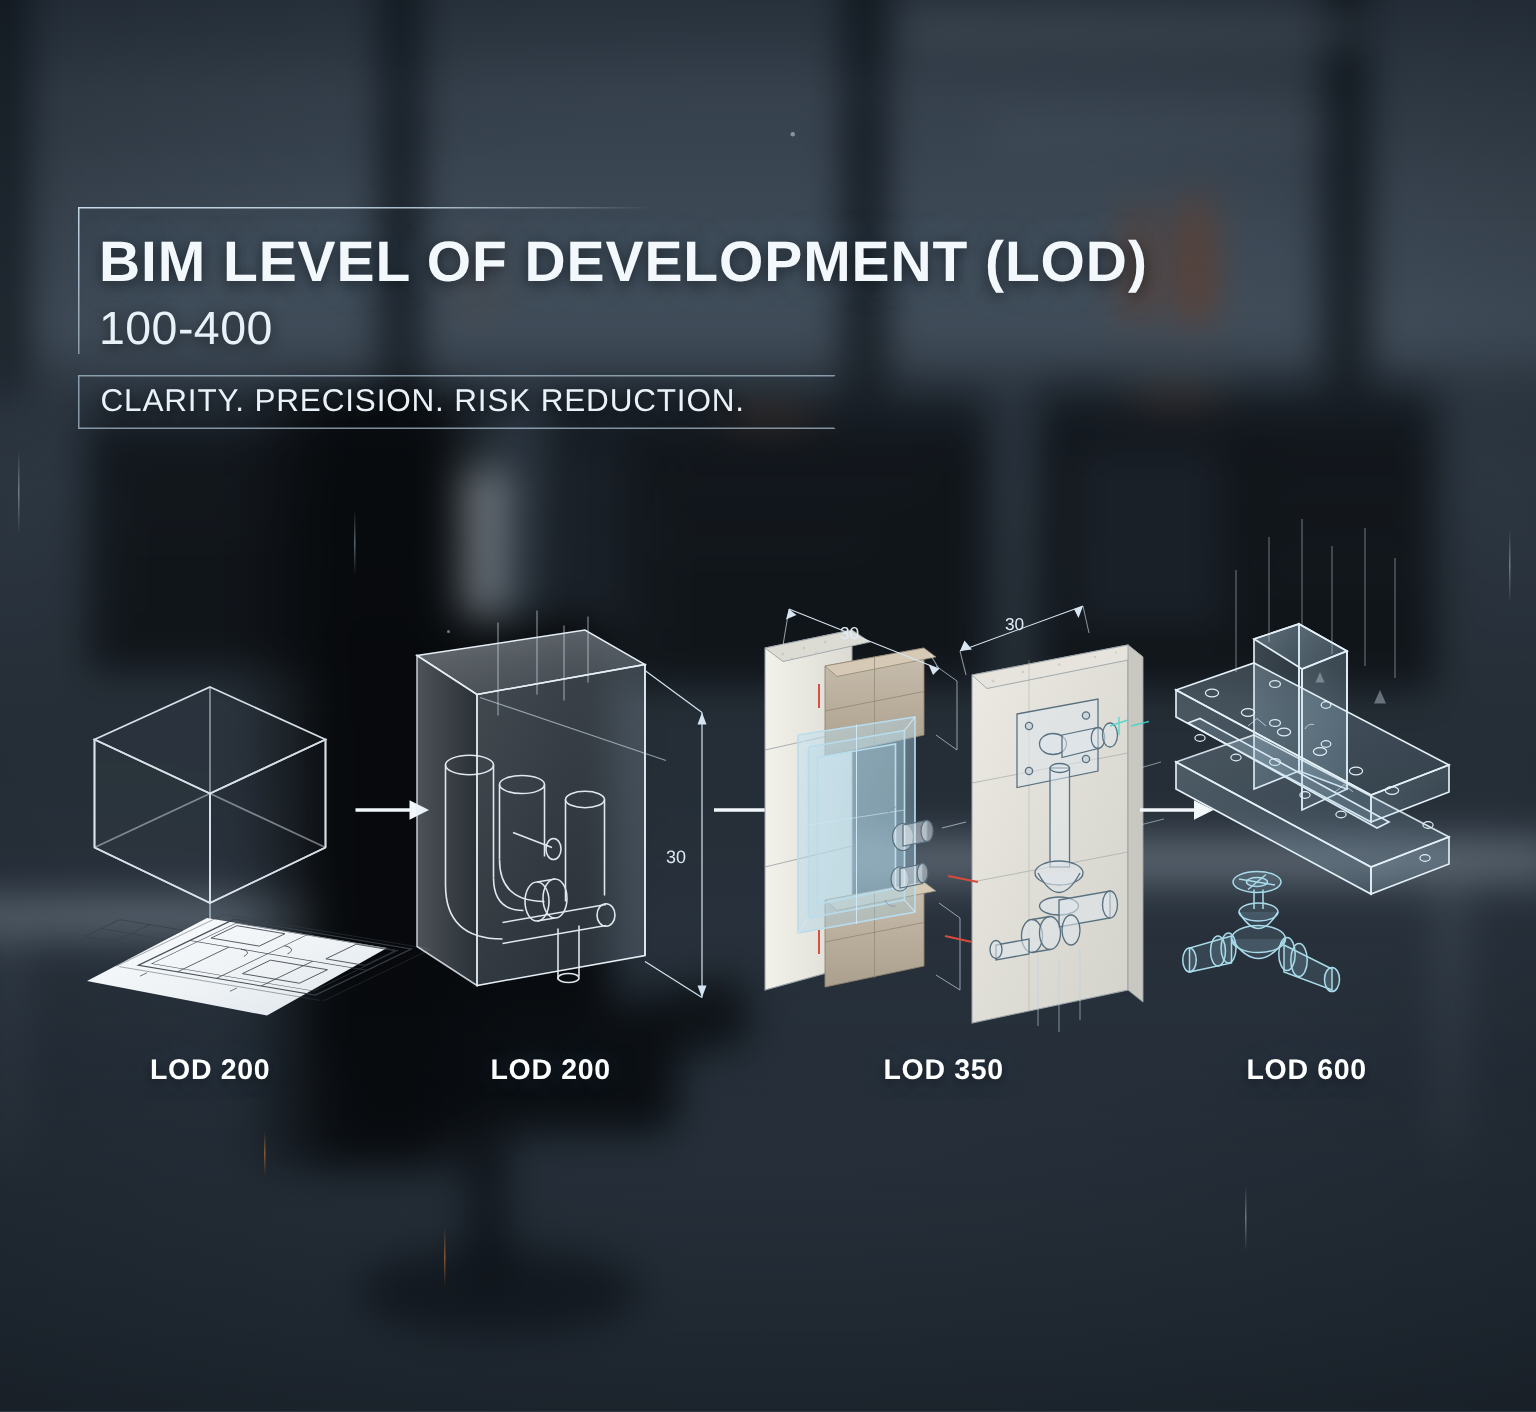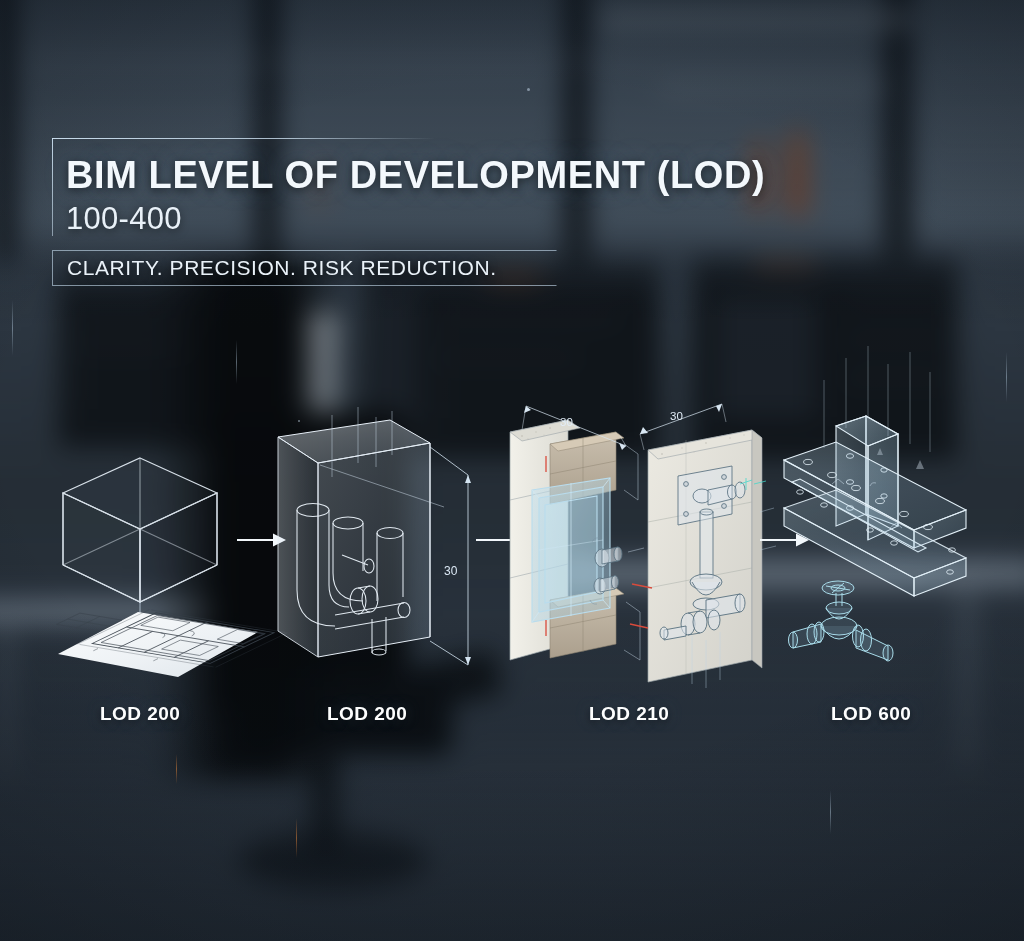--- a/index.html
+++ b/index.html
@@ -658,17 +658,17 @@
 
         <path d="M70 54 l32 16 l0 14 l-32 -12 z"></path>
         <ellipse cx="102" cy="77" rx="5" ry="8"></ellipse>
         <ellipse cx="72" cy="60" rx="5.5" ry="11"></ellipse>
         <ellipse cx="80" cy="64" rx="5.5" ry="11"></ellipse>
       </g>
     </svg>
 
     <div class="lod-label" style="left:100px; top:703px;">LOD 200</div>
     <div class="lod-label" style="left:327px; top:703px;text-align:right;">LOD 200</div>
-    <div class="lod-label" style="left:589px; top:703px;">LOD 210</div>
+    <div class="lod-label" style="left:589px; top:703px;">LOD 350</div>
     <div class="lod-label" style="left:831px; top:703px;">LOD 600</div>
 
   </div>
 </div>
 
 </body></html>

